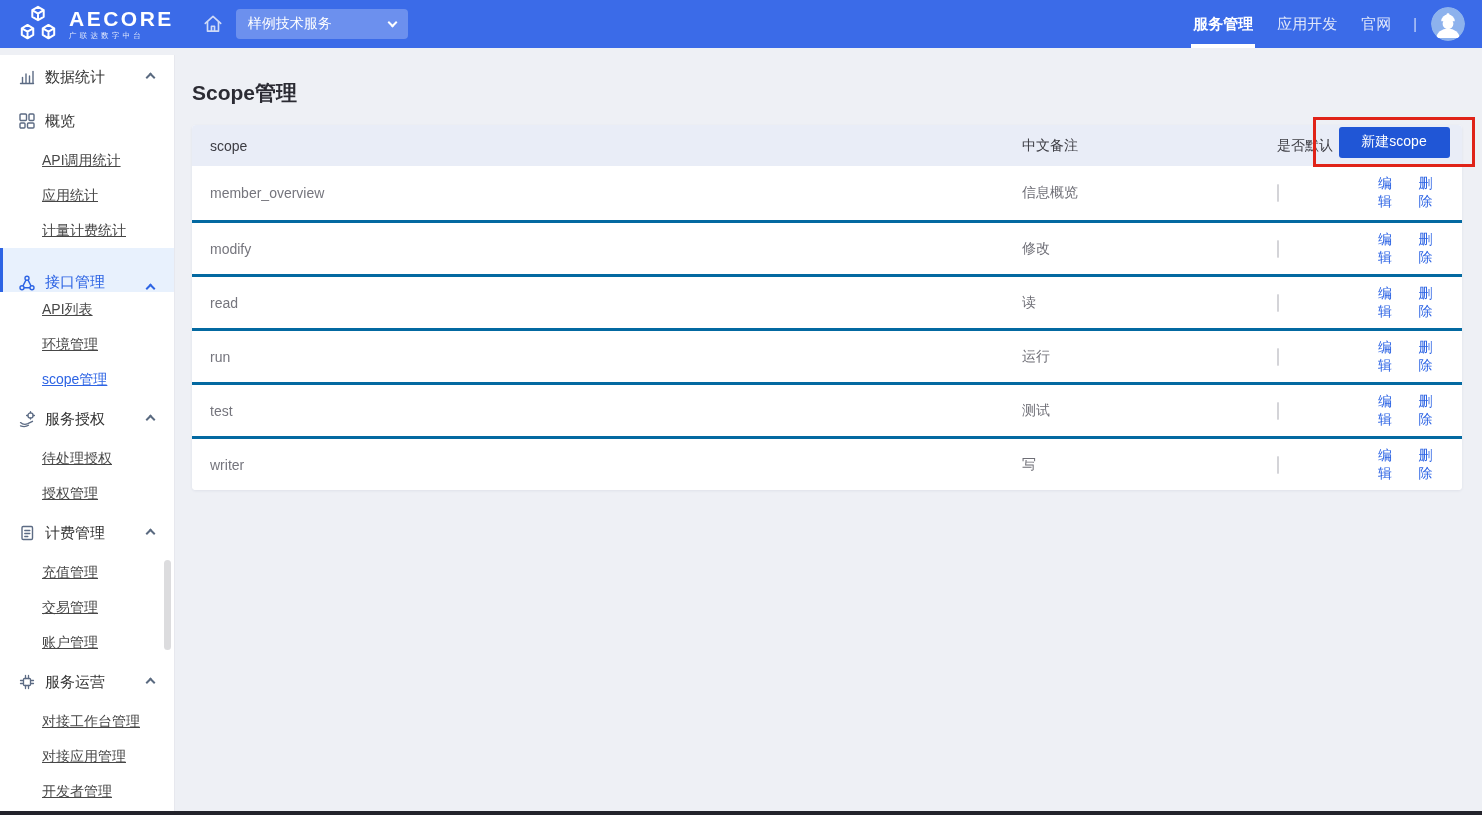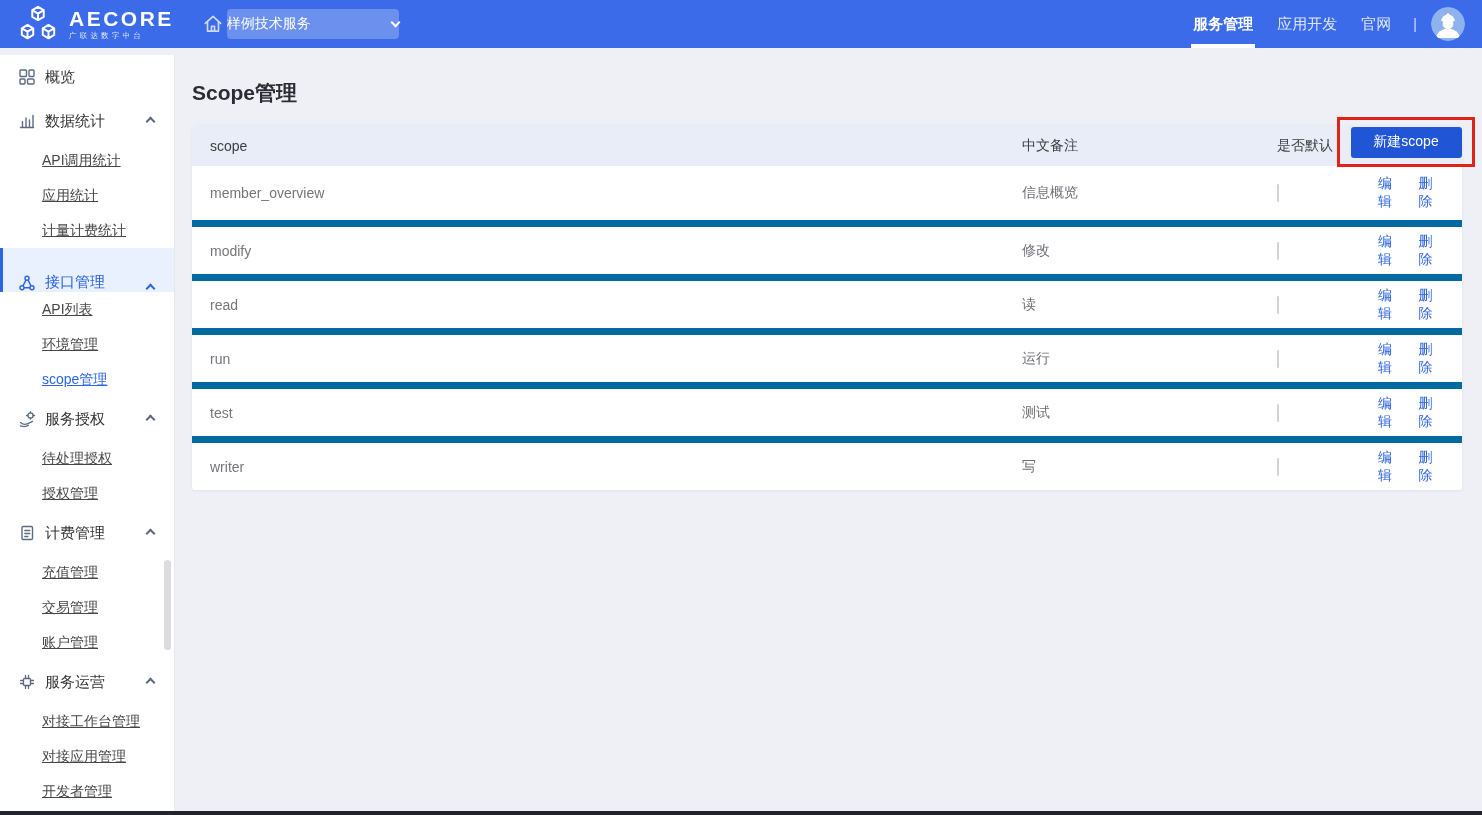--- a/index.html
+++ b/index.html
@@ -13,23 +13,23 @@
   .topbar {
     height:48px; background:#3b6be8; display:flex; align-items:center;
     position:relative; z-index:5;
   }
   .logo { display:flex; align-items:center; margin-left:16px; gap:9px; }
   .logo-text { display:flex; flex-direction:column; line-height:1; }
   .logo-title { color:#fff; font-weight:bold; font-size:21px; letter-spacing:2.5px; }
   .logo-sub { color:#e3eafc; font-size:7.5px; letter-spacing:3.2px; margin-top:3px; }
   .home { margin-left:28px; display:flex; align-items:center; cursor:pointer; }
   .svc-select {
-    margin-left:3px; width:172px; height:30px; border-radius:4px;
+    margin-left:12px; width:172px; height:30px; border-radius:4px;
     background:rgba(255,255,255,.25); display:flex; align-items:center;
-    padding:0 0; cursor:pointer;
+    padding:0 12px; cursor:pointer;
   }
   .svc-select span.lbl { color:#fff; font-size:14px; flex:1; }
   .chev { display:inline-block; width:7px; height:7px; border-left:2px solid currentColor; border-top:2px solid currentColor; }
   .chev-down { transform:rotate(225deg); color:#fff; margin-top:-3px; }
   .topnav { margin-left:auto; display:flex; align-items:center; height:100%; }
   .topnav-item {
     color:#dfe6fa; font-size:15px; height:100%; display:flex; align-items:center;
     padding:0 12px; position:relative; cursor:pointer;
   }
   .topnav-item.active { color:#fff; font-weight:bold; }
@@ -80,36 +80,36 @@
     margin-top:18px; background:#fff; border-radius:4px;
     box-shadow:0 1px 3px rgba(30,40,90,.07); overflow:hidden;
   }
   .t-head {
     height:41px; background:#e9edf7; display:grid;
     grid-template-columns:812px 255px 101px 1fr;
     align-items:center; padding:0 18px; font-size:14px; color:#3c3c43;
   }
   .t-row {
     height:54px; display:grid; grid-template-columns:812px 255px 101px 1fr;
-    align-items:center; padding:0 18px; border-top:7px solid #0369a1;
+    align-items:center; padding:0 18px; border-top:3px solid #0369a1;
     background:#fff; font-size:14px;
   }
   .t-row:first-of-type { border-top:none; }
   .cell-scope { color:#75757d; }
   .cell-remark { color:#6e6e76; }
   .checkbox {
     width:14px; height:14px; border:1px solid #d4d4d8; border-radius:2px;
     background:#f1f1f4; cursor:pointer;
   }
   .cell-ops { display:flex; gap:15px; }
   .link { color:#2d64e4; cursor:pointer; }
 
   
   .annotation-box {
-    position:absolute; top:62px; right:7px; width:138px; height:50px;
+    position:absolute; top:62px; right:7px; width:162px; height:50px;
     border:3px solid #e02318; display:flex; align-items:center; justify-content:center;
     z-index:10;
   }
   .new-btn {
     width:111px; height:31px; background:#2056d6; color:#fff; border:none;
     border-radius:3px; font-size:14px; cursor:pointer;
     font-family:"Liberation Sans","DejaVu Sans",sans-serif;
   }
 
   .bottom-strip { position:absolute; left:0; right:0; bottom:0; height:4px; background:#23232b; z-index:20; }
@@ -163,43 +163,43 @@
         <path d="M5.5 31 a11.5 9.5 0 0 1 23 0 z" fill="#fff"></path>
       </svg>
     </div>
   </div>
 </div>
 
 <div class="sidebar">
   <div id="sidebar-items">
       <div class="side-group">
     <span class="g-icon">
-          <svg viewBox="0 0 18 18" fill="none" stroke="currentColor" stroke-width="1.4" stroke-linejoin="round">
-            <rect x="2" y="2" width="6.5" height="6.5" rx="1"></rect>
-            <rect x="11" y="2" width="5" height="6.5" rx="1"></rect>
-            <rect x="2" y="11" width="5" height="5" rx="1"></rect>
-            <rect x="9.5" y="11" width="6.5" height="5" rx="1"></rect>
-          </svg>
-        </span>
-    <span class="g-label">概览</span>
-
-  </div>
-      <div class="side-group">
-    <span class="g-icon">
           <svg viewBox="0 0 18 18" fill="none" stroke="currentColor" stroke-width="1.4" stroke-linecap="round">
             <path d="M2.5 15.5h13"></path>
             <path d="M4.5 15V9.5"></path>
             <path d="M8 15V6"></path>
             <path d="M11.5 15V8"></path>
             <path d="M15 15V3.5"></path>
           </svg>
         </span>
     <span class="g-label">数据统计</span>
     <span class="chevron chev" style="transform:rotate(45deg);"></span>
   </div>
+      <div class="side-group">
+    <span class="g-icon">
+          <svg viewBox="0 0 18 18" fill="none" stroke="currentColor" stroke-width="1.4" stroke-linejoin="round">
+            <rect x="2" y="2" width="6.5" height="6.5" rx="1"></rect>
+            <rect x="11" y="2" width="5" height="6.5" rx="1"></rect>
+            <rect x="2" y="11" width="5" height="5" rx="1"></rect>
+            <rect x="9.5" y="11" width="6.5" height="5" rx="1"></rect>
+          </svg>
+        </span>
+    <span class="g-label">概览</span>
+
+  </div>
       <div class="side-sub">
     <span class="s-label">API调用统计</span>
   </div>
       <div class="side-sub">
     <span class="s-label">应用统计</span>
   </div>
       <div class="side-sub">
     <span class="s-label">计量计费统计</span>
   </div>
       <div class="side-group active">

